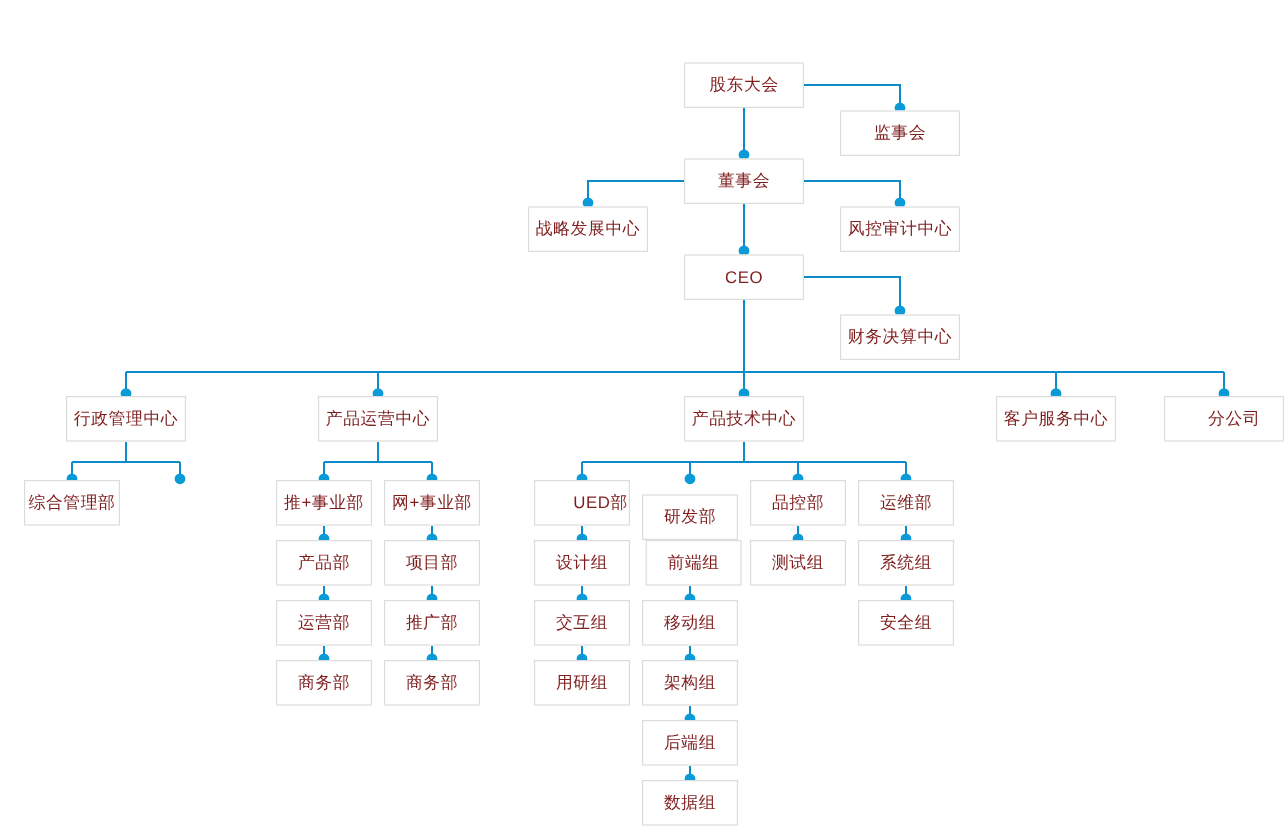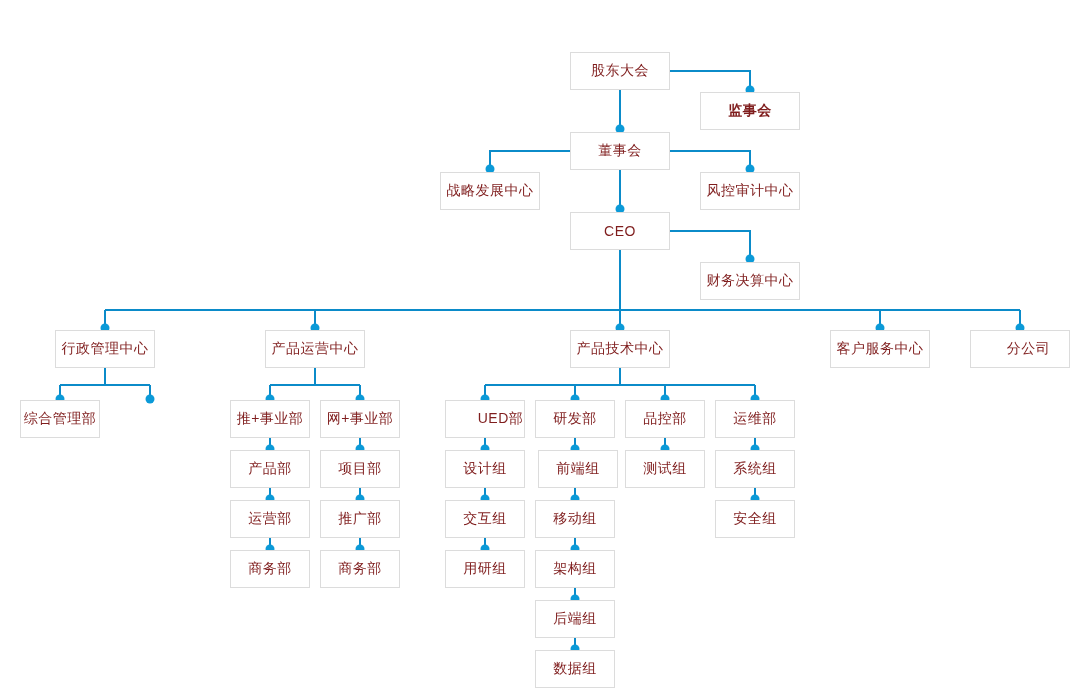--- a/index.html
+++ b/index.html
@@ -150,21 +150,21 @@
 
       <circle cx="665" cy="449" r="4.5"></circle>
 
       <circle cx="755" cy="449" r="4.5"></circle>
       <circle cx="755" cy="499" r="4.5"></circle>
     </g>
   </svg>
 
   <div class="node w100" style="left:570px;top:52px;">股东大会</div>
 
-  <div class="node w100" style="left:700px;top:92px;font-weight:bold;">监事会</div>
+  <div class="node w100" style="left:700px;top:92px;">监事会</div>
 
   <div class="node w100" style="left:570px;top:132px;">董事会</div>
 
   <div class="node w100" style="left:440px;top:172px;">战略发展中心</div>
 
   <div class="node w100" style="left:700px;top:172px;">风控审计中心</div>
 
   <div class="node w100" style="left:570px;top:212px;">CEO</div>
 
   <div class="node w100" style="left:700px;top:262px;">财务决算中心</div>
@@ -190,21 +190,21 @@
   <div class="node w80" style="left:320px;top:400px;">网+事业部</div>
   <div class="node w80" style="left:320px;top:450px;">项目部</div>
   <div class="node w80" style="left:320px;top:500px;">推广部</div>
   <div class="node w80" style="left:320px;top:550px;">商务部</div>
 
   <div class="node w80" style="left:445px;top:400px;padding-left:31px;">UED部</div>
   <div class="node w80" style="left:445px;top:450px;">设计组</div>
   <div class="node w80" style="left:445px;top:500px;">交互组</div>
   <div class="node w80" style="left:445px;top:550px;">用研组</div>
 
-  <div class="node w80" style="left:535px;top:400px;font-family:Liberation Mono, monospace;">研发部</div>
+  <div class="node w80" style="left:535px;top:412px;font-family:Liberation Mono, monospace;">研发部</div>
   <div class="node w80" style="left:538px;top:450px;">前端组</div>
   <div class="node w80" style="left:535px;top:500px;">移动组</div>
   <div class="node w80" style="left:535px;top:550px;">架构组</div>
   <div class="node w80" style="left:535px;top:600px;">后端组</div>
   <div class="node w80" style="left:535px;top:650px;">数据组</div>
 
   <div class="node w80" style="left:625px;top:400px;">品控部</div>
   <div class="node w80" style="left:625px;top:450px;">测试组</div>
 
   <div class="node w80" style="left:715px;top:400px;">运维部</div>

